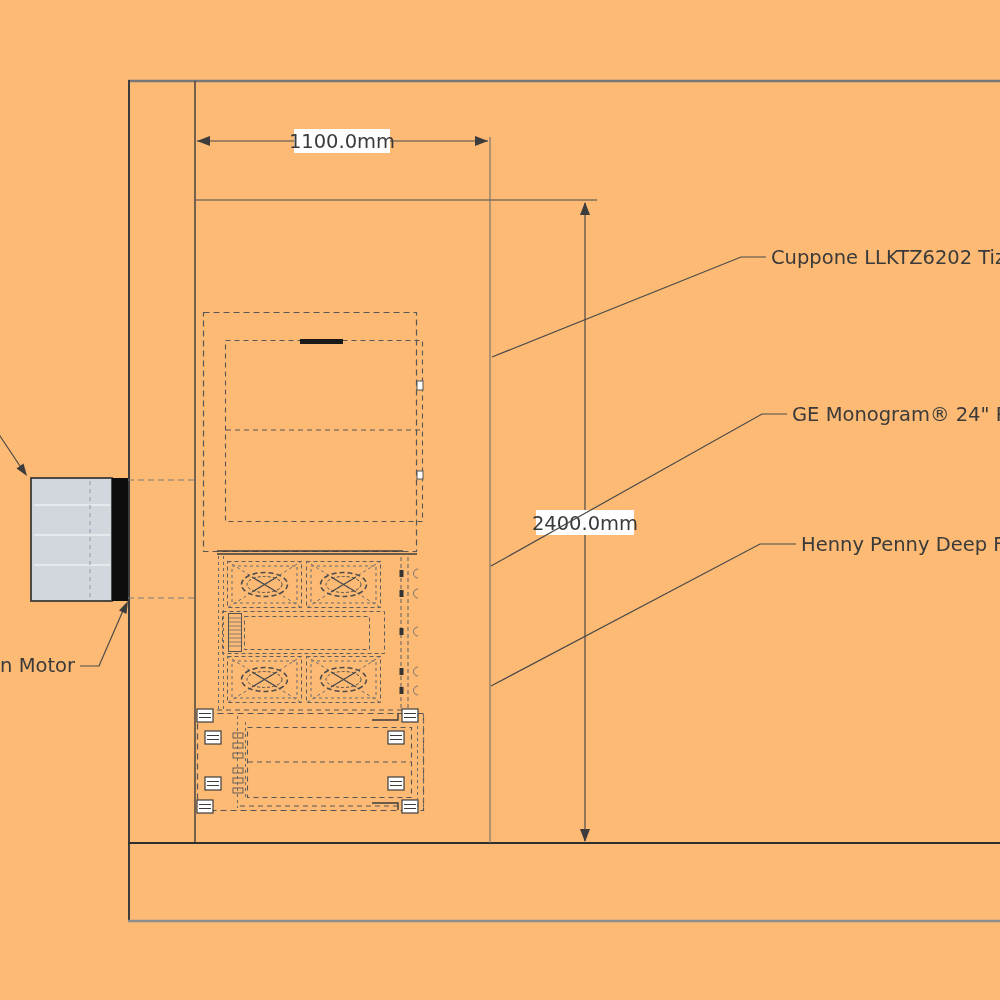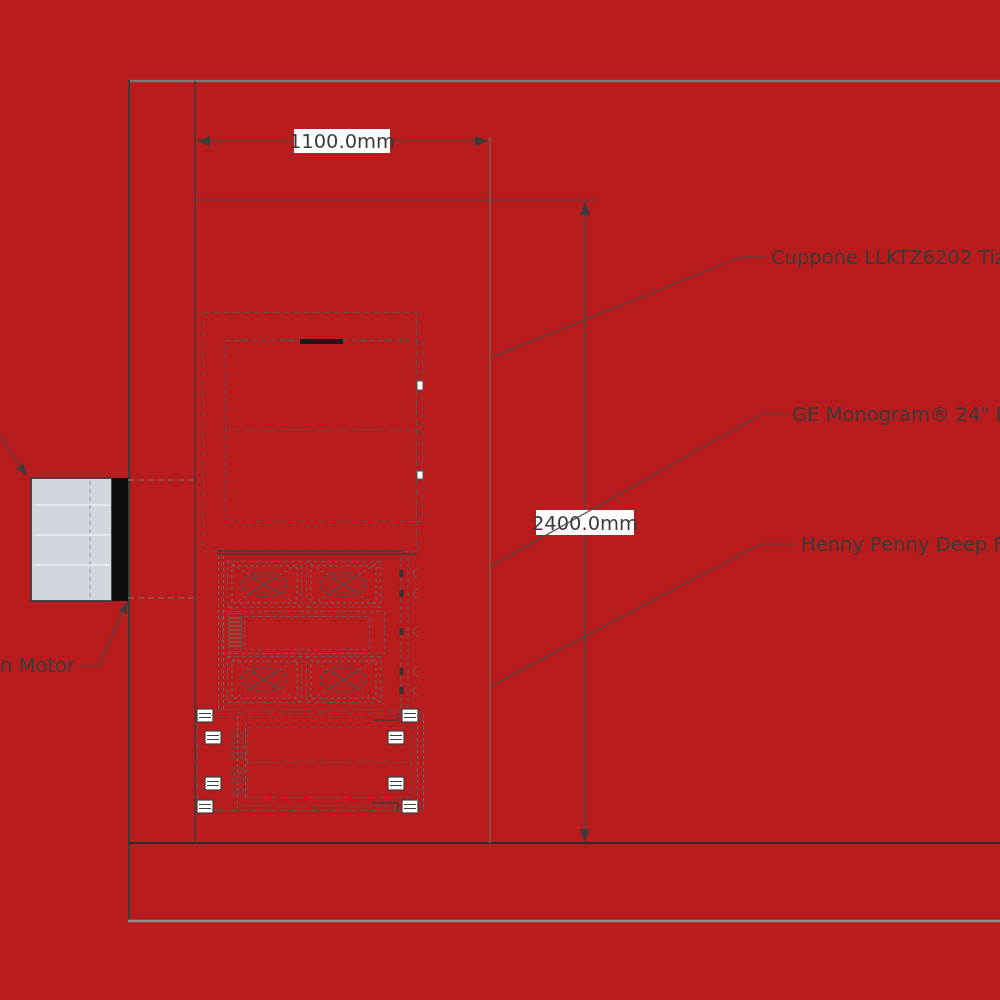--- a/index.html
+++ b/index.html
@@ -1,16 +1,16 @@
 <!DOCTYPE html>
 <html><head>
 <meta charset="utf-8">
 <style>
   html,body{margin:0;padding:0;background:#ffffff;}
-  .canvas{position:relative;width:1000px;height:1000px;background:#b91c1c;overflow:hidden;}
+  .canvas{position:relative;width:1000px;height:1000px;background:#fdba74;overflow:hidden;}
   svg{display:block;}
   text{font-family:"DejaVu Sans","Liberation Sans",sans-serif;font-size:19.5px;fill:#3a3a3a;}
   .thin{stroke:#4a4a4a;stroke-width:1.2;fill:none;}
   .dash64{stroke:#565656;stroke-width:1.2;fill:none;stroke-dasharray:6 4;}
   .dash54{stroke:#565656;stroke-width:1.1;fill:none;stroke-dasharray:5 4;}
   .dash43{stroke:#5e5e5e;stroke-width:1;fill:none;stroke-dasharray:4 3;}
   .dash33{stroke:#6a6a6a;stroke-width:1;fill:none;stroke-dasharray:3 3;}
   .arrow{fill:#3c3c3c;stroke:none;}
 </style>
 </head>

